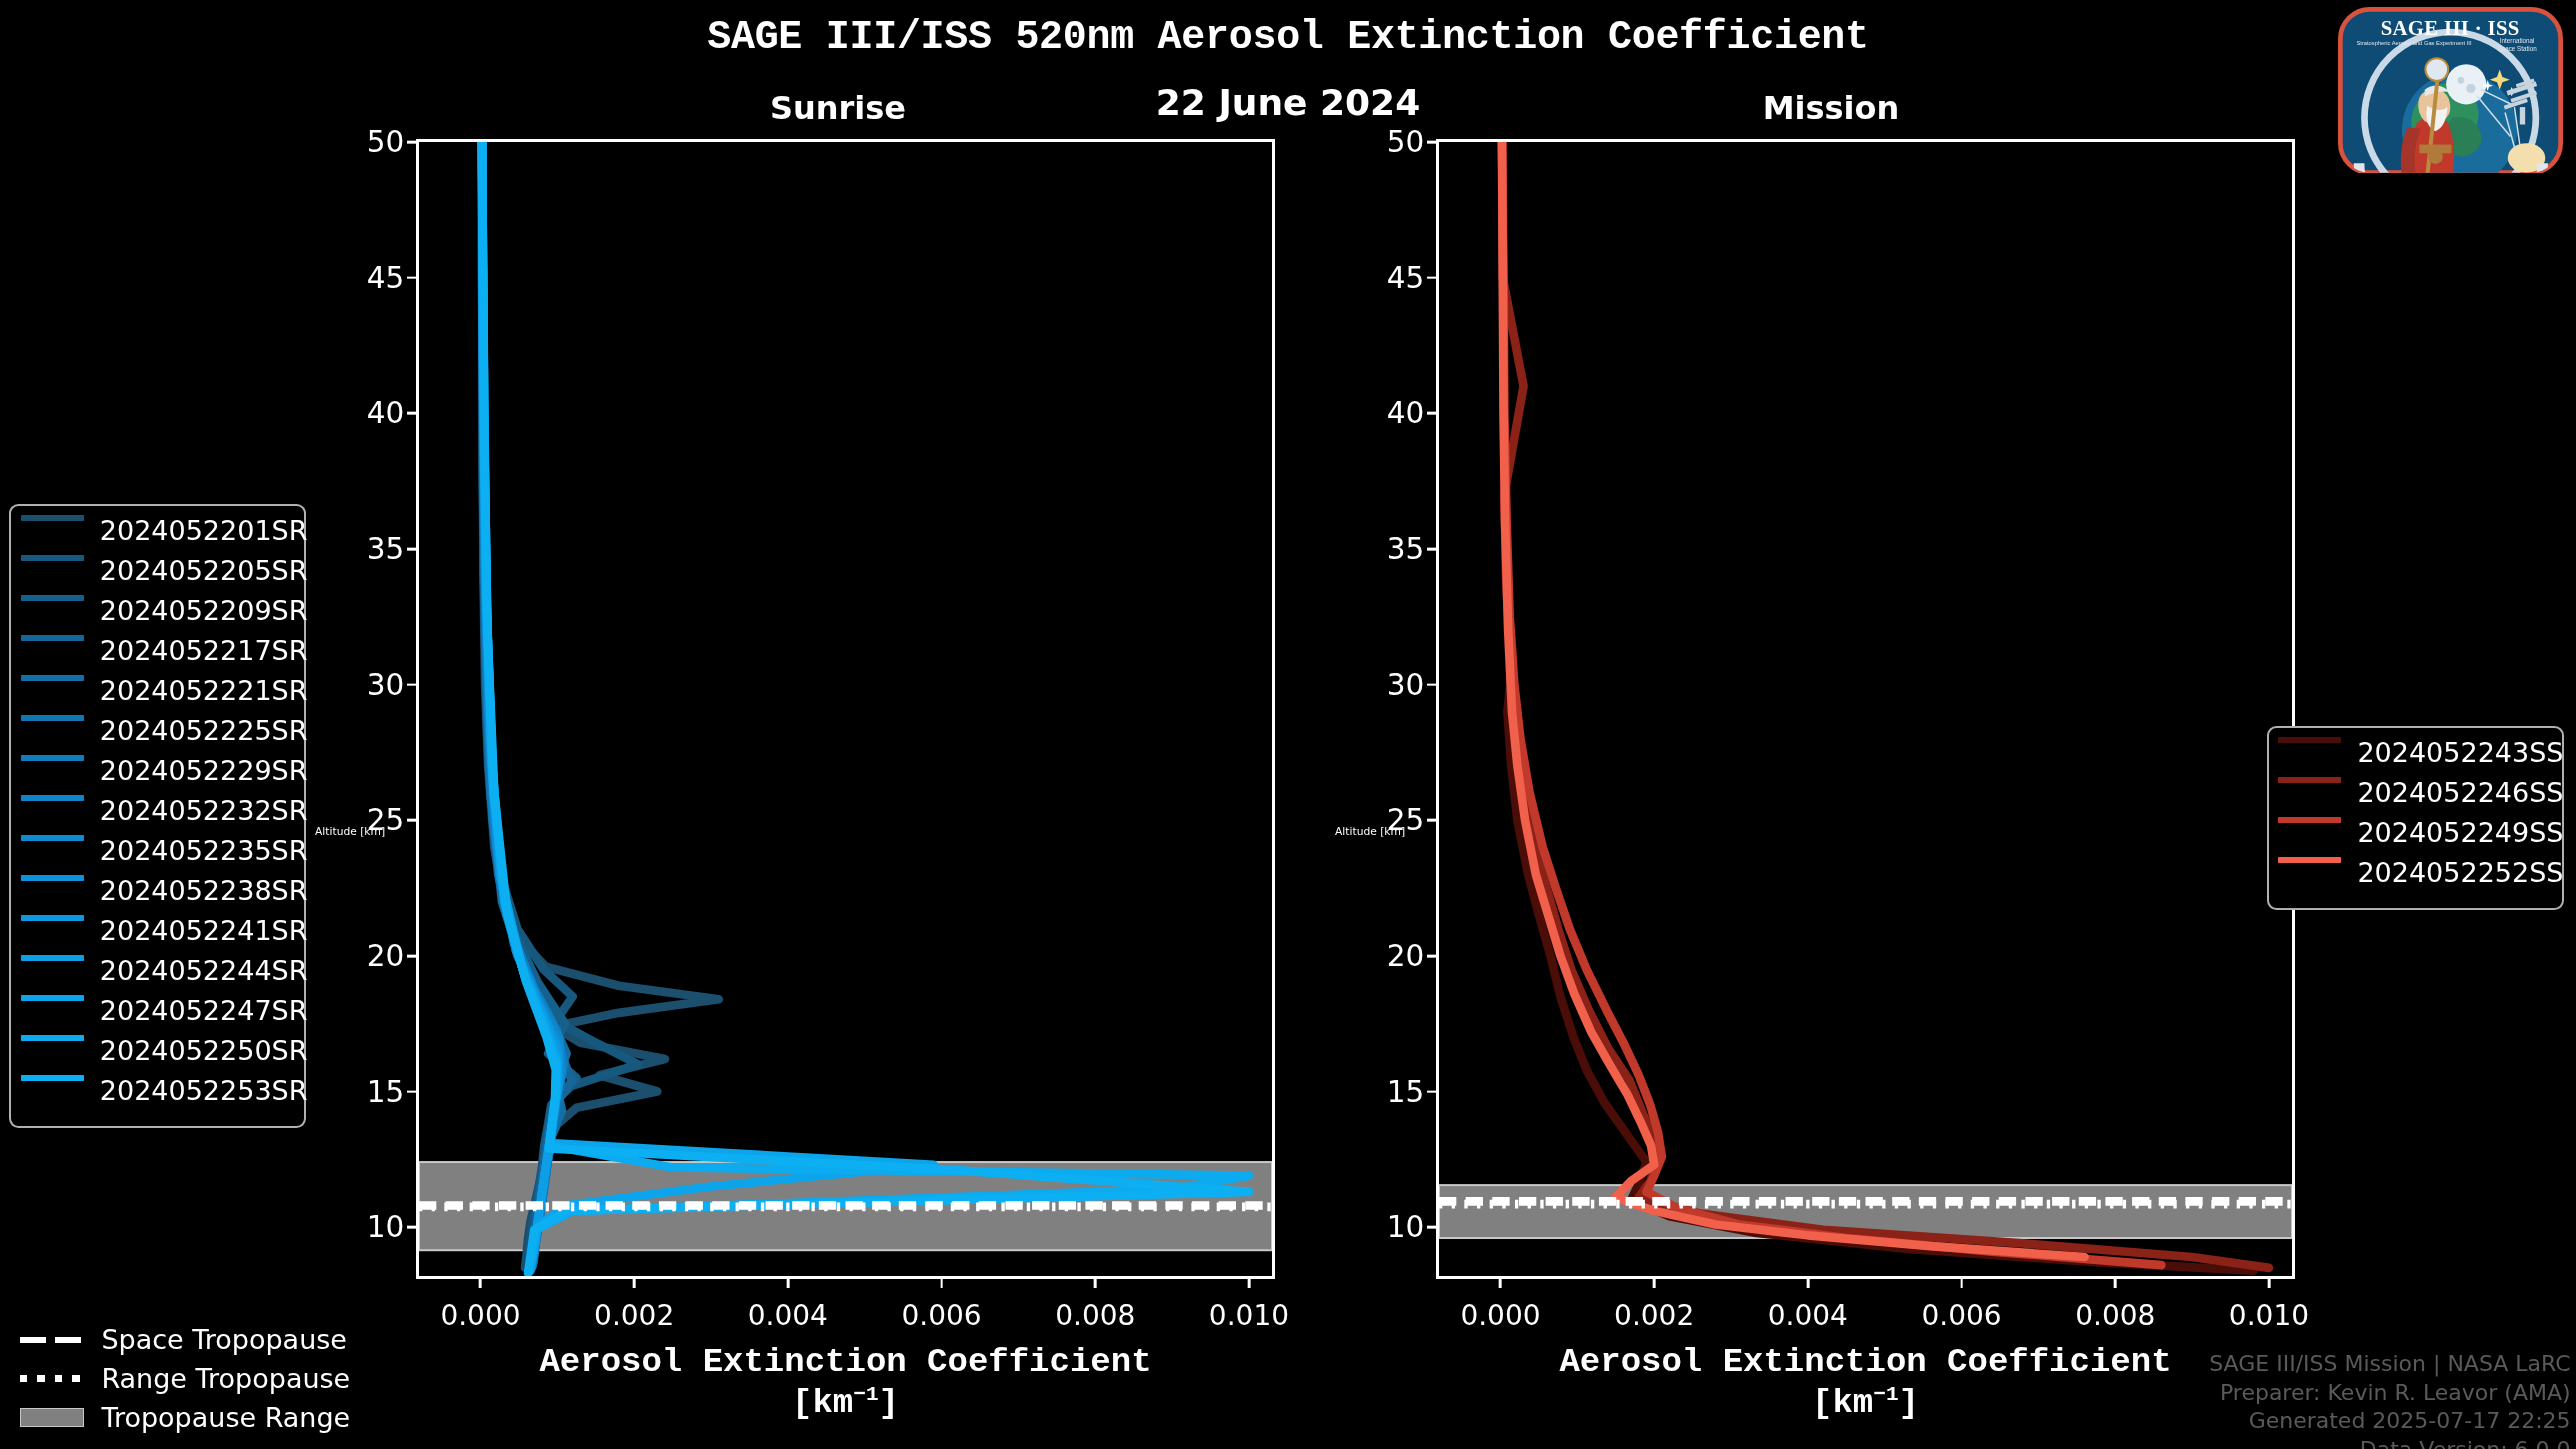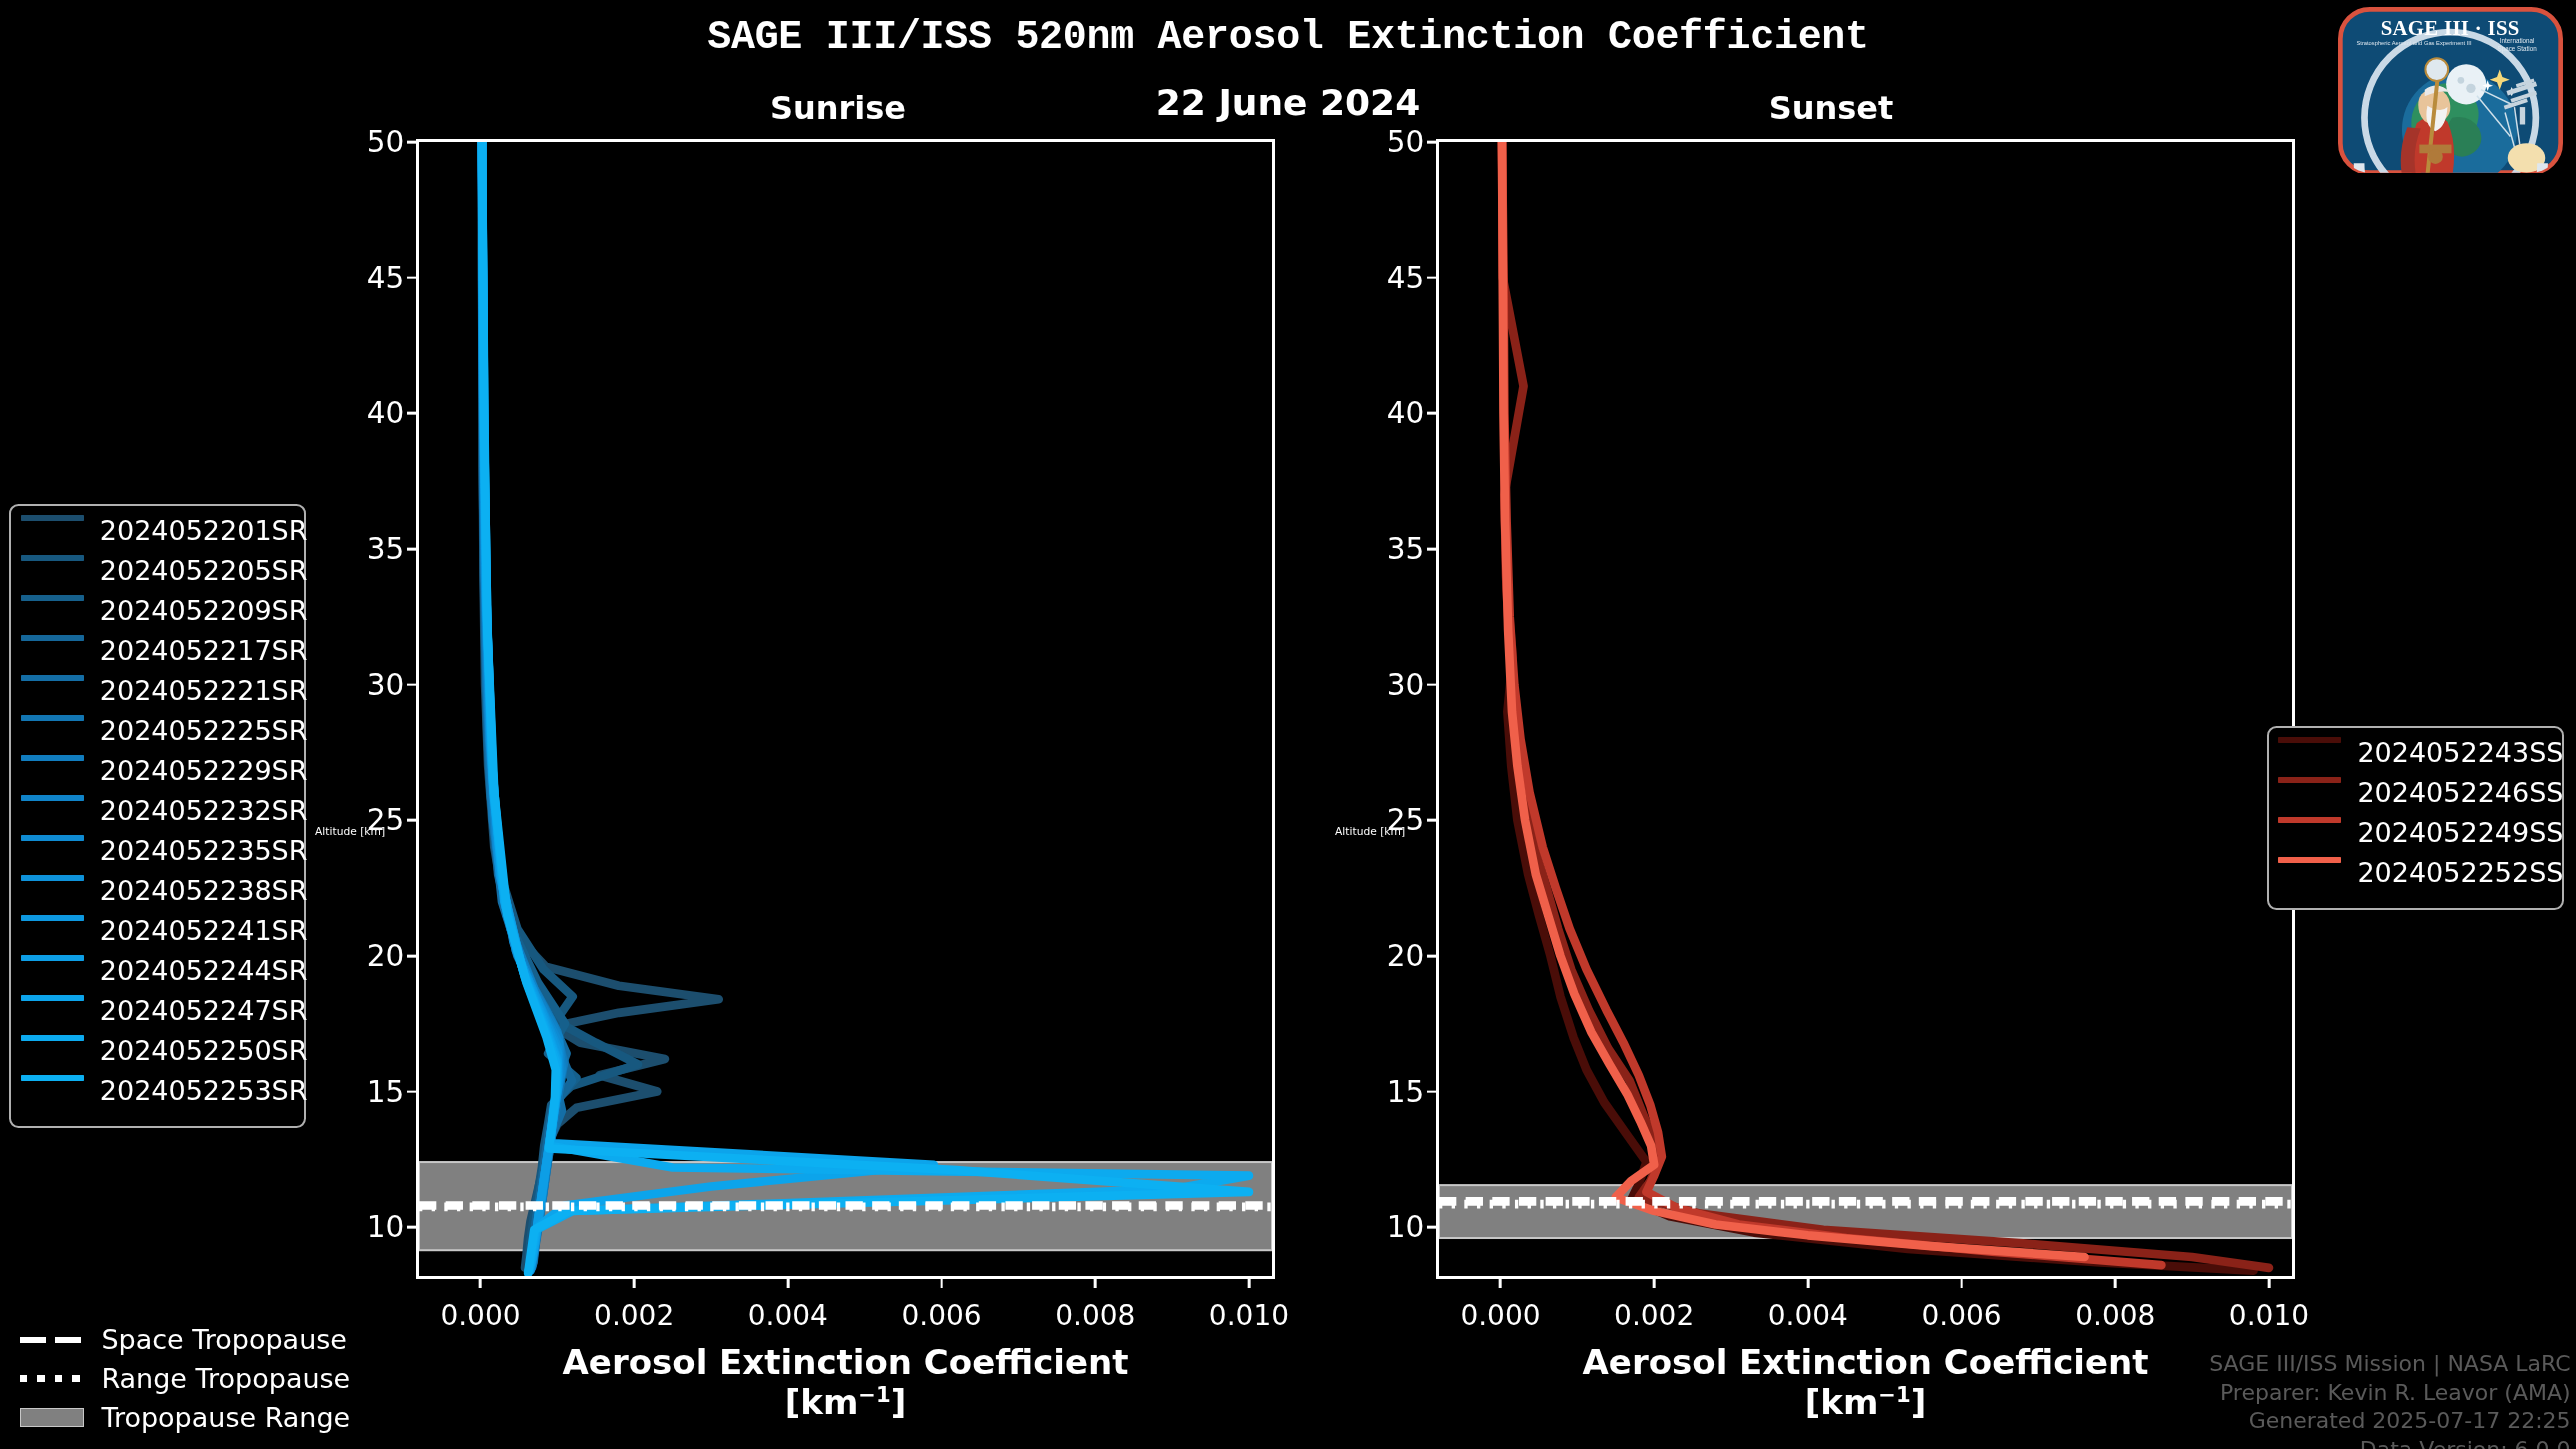--- a/index.html
+++ b/index.html
@@ -94,20 +94,21 @@
   .xaxis-title {
     position: absolute;
     top: 100%;
     margin-top: 66px;
     left: 0; width: 100%;
     text-align: center;
     font-weight: bold;
     font-size: 34px;
     color: #ffffff;
     line-height: 1.18;
+    font-family: Liberation Mono, monospace;
   }
   .xaxis-title .unit { display:block; font-size: 34px; }
   #yaxis-title-sunrise { left: 315px; top: 825px; }
   #yaxis-title-sunset  { left: 1335px; top: 825px; }
 
   sup { font-size: 0.62em; vertical-align: super; }
 
   
   .legend-box {
     position: absolute;
@@ -166,21 +167,21 @@
   
   #mission-logo { position: absolute; left: 2335px; top: 5.4px; width: 231px; height: 168px; }
 </style>
 </head>
 <body>
 
 <div class="abs" id="main-title">SAGE III/ISS 520nm Aerosol Extinction Coefficient</div>
 <div class="abs" id="sub-title">22 June 2024</div>
 
 <div class="abs panel-title" id="sunrise-title">Sunrise</div>
-<div class="abs panel-title" id="sunset-title">Sunset</div>
+<div class="abs panel-title" id="sunset-title">Mission</div>
 
 <div class="abs panel" id="panel-sunrise">
   <svg class="plot-svg" id="svg-sunrise" viewBox="0 0 1280 1700" preserveAspectRatio="none">
       <rect x="0" y="1529.1866028708134" width="1280" height="132.17703349282283" fill="#808080" stroke="#c8c8c8" stroke-width="3"></rect>
       <polyline points="94.56,0.00 94.56,162.68 95.71,325.36 95.71,488.04 96.86,650.72 99.17,813.40 103.78,935.41 113.01,1057.42 126.85,1138.76 155.68,1199.76 190.27,1236.36 299.82,1264.83 449.73,1285.17 299.82,1305.50 201.80,1325.84 242.16,1350.24 369.01,1374.64 270.99,1399.04 357.48,1423.44 236.40,1447.85 207.57,1472.25 196.04,1496.65 190.27,1521.05 184.50,1545.45 178.74,1569.86 172.97,1594.26 167.21,1618.66 163.75,1643.06 161.44,1667.46 159.14,1687.80" fill="none" stroke="#1c4e6e" stroke-width="13" stroke-linejoin="round" stroke-linecap="round"></polyline>
       <polyline points="94.56,0.00 94.56,203.35 95.71,406.70 96.86,610.05 100.32,813.40 107.24,976.08 122.23,1098.09 147.60,1179.43 186.81,1240.43 230.63,1281.10 205.26,1317.70 265.23,1350.24 328.65,1382.78 228.32,1415.31 198.34,1443.78 193.73,1472.25 187.96,1504.78 184.50,1537.32 179.89,1565.79 175.28,1594.26 170.67,1622.73 167.21,1647.13 164.90,1675.60" fill="none" stroke="#17587f" stroke-width="13" stroke-linejoin="round" stroke-linecap="round"></polyline>
       <polyline points="94.56,0.00 95.71,244.02 95.71,488.04 98.02,691.39 102.63,894.74 114.16,1057.42 139.53,1179.43 178.74,1260.77 219.10,1321.77 193.73,1366.51 236.40,1403.11 204.11,1439.71 196.04,1472.25 191.42,1504.78 186.81,1537.32 182.20,1569.86 177.59,1602.39 172.97,1630.86 169.51,1659.33 166.05,1683.73" fill="none" stroke="#16608c" stroke-width="13" stroke-linejoin="round" stroke-linecap="round"></polyline>
       <polyline points="94.56,0.00 95.71,244.02 96.86,488.04 99.17,732.06 104.94,935.41 118.77,1098.09 147.60,1220.10 186.81,1301.44 211.03,1362.44 229.48,1407.18 200.65,1447.85 194.88,1484.45 190.27,1516.99 185.66,1549.52 181.05,1582.06 176.43,1610.53 172.97,1639.00 169.51,1667.46 167.21,1687.80" fill="none" stroke="#15679a" stroke-width="13" stroke-linejoin="round" stroke-linecap="round"></polyline>
       <polyline points="94.56,0.00 95.71,284.69 96.86,528.71 100.32,772.73 107.24,976.08 124.54,1138.76 156.83,1240.43 196.04,1309.57 221.41,1366.51 205.26,1411.24 214.49,1451.91 199.50,1488.52 193.73,1525.12 189.12,1557.66 184.50,1590.19 179.89,1622.73 175.28,1651.20 171.82,1679.67" fill="none" stroke="#146ea6" stroke-width="13" stroke-linejoin="round" stroke-linecap="round"></polyline>
       <polyline points="94.56,0.00 95.71,284.69 98.02,569.38 101.48,813.40 110.70,1016.75 131.46,1159.09 166.05,1260.77 202.95,1325.84 217.95,1378.71 211.03,1419.38 204.11,1460.05 198.34,1496.65 192.58,1533.25 187.96,1565.79 183.35,1598.33 178.74,1626.79 174.13,1655.26 170.67,1683.73" fill="none" stroke="#1276b3" stroke-width="13" stroke-linejoin="round" stroke-linecap="round"></polyline>

